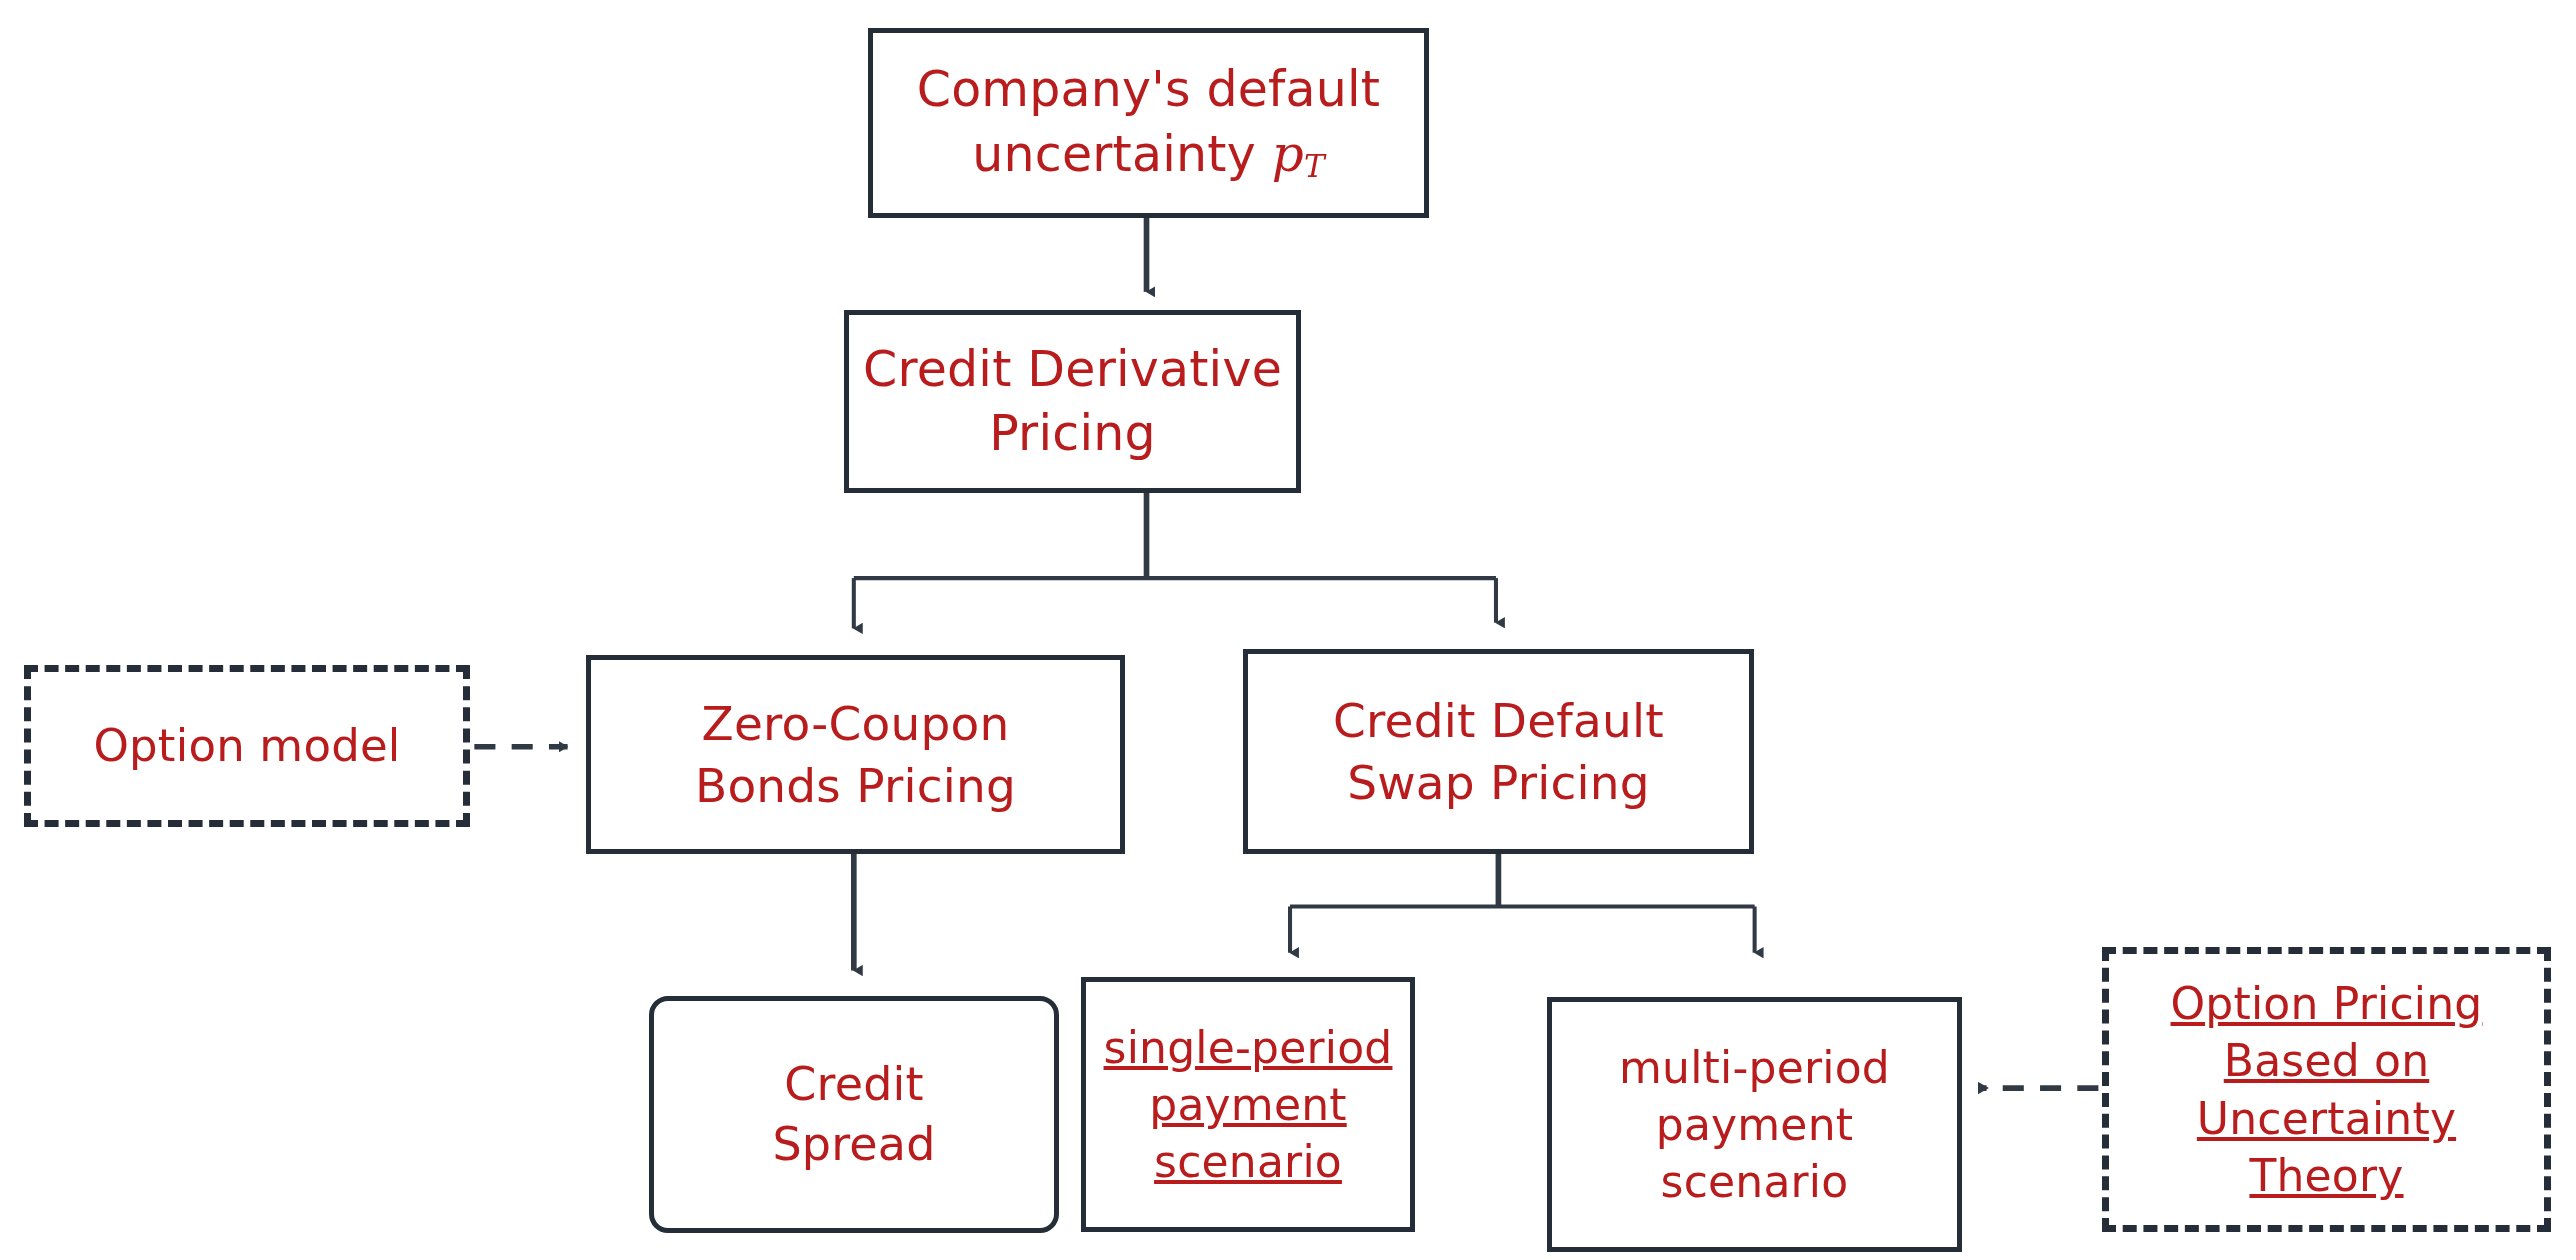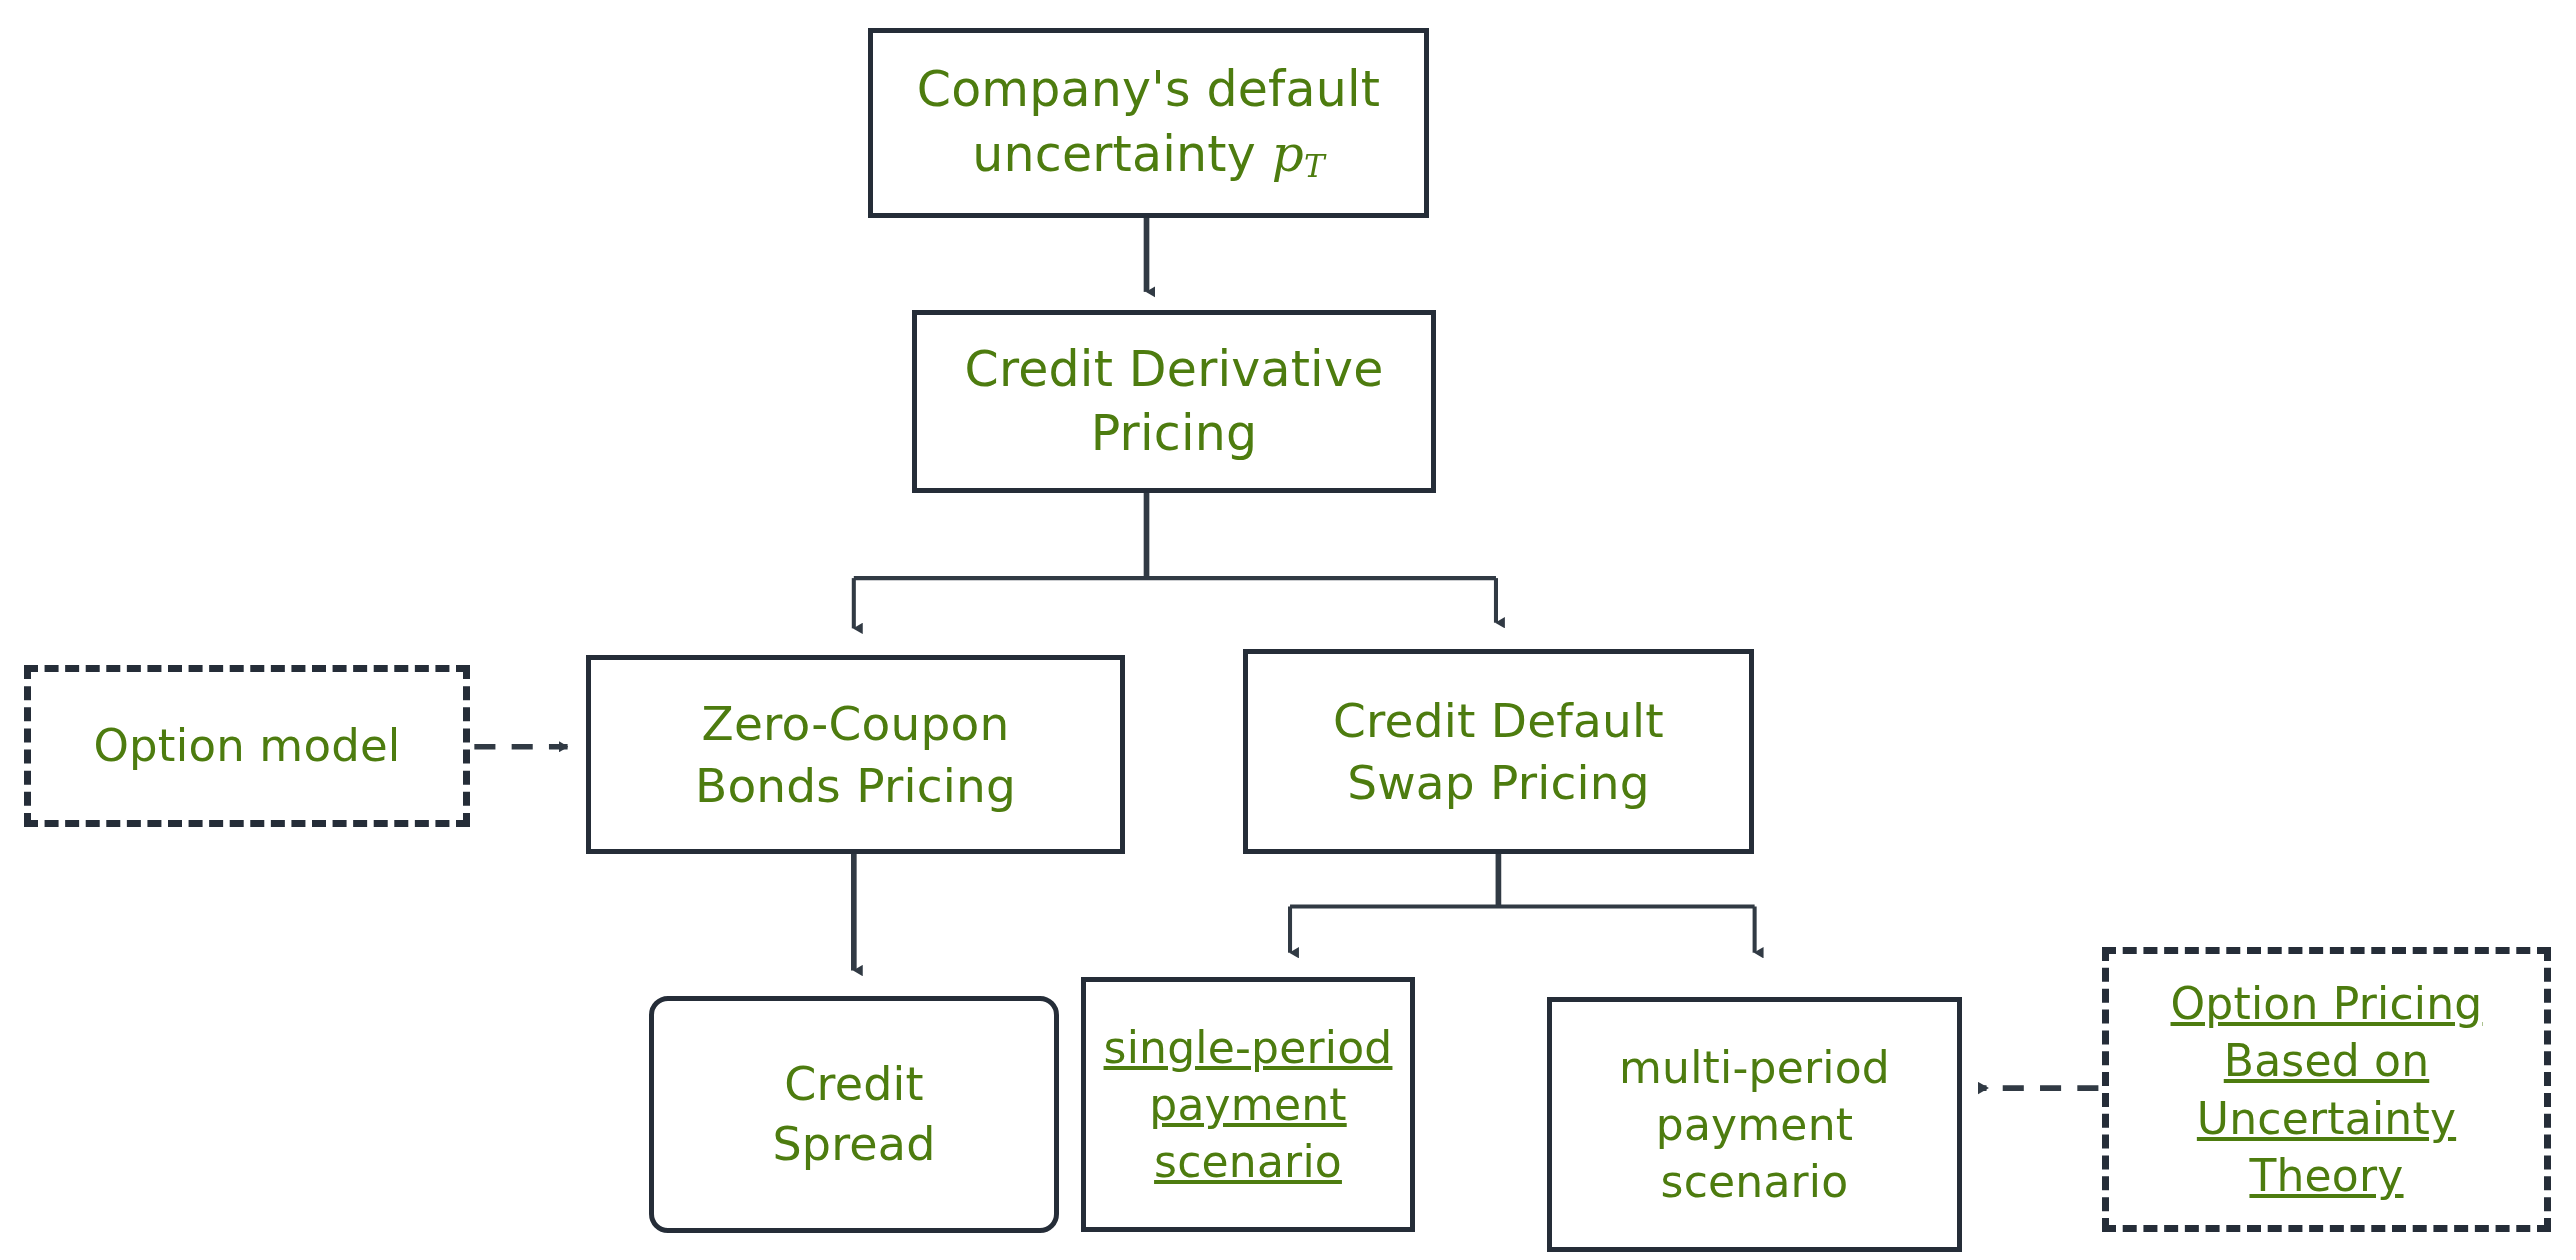--- a/index.html
+++ b/index.html
@@ -18,42 +18,42 @@
     background: #ffffff;
     overflow: hidden;
   }
   .node {
     position: absolute;
     box-sizing: border-box;
     display: flex;
     align-items: center;
     justify-content: center;
     text-align: center;
-    color: #4d7c0f;
+    color: #b91c1c;
     background: #ffffff;
     line-height: 1.30;
     z-index: 3;
   }
   .node.solid {
     border: 5.7px solid #252d38;
   }
   .node.dashed {
     border: 7.3px dashed #252d38;
     background: transparent;
   }
   .node .label {
     display: block;
     white-space: pre-line;
     font-size: 45px;
     font-weight: 400;
     letter-spacing: 0.2px;
   }
   
   #node-default-uncertainty { left: 868px; top: 27.6px;  width: 561px; height: 190px; }
-  #node-credit-derivative   { left: 912px; top: 310px; width: 524px; height: 183px; }
+  #node-credit-derivative   { left: 844px; top: 310px; width: 457px; height: 183px; }
   #node-zero-coupon         { left: 586px;  top: 655px; width: 539px; height: 199px; }
   #node-cds                 { left: 1243px; top: 649px; width: 511px; height: 205px; }
   #node-credit-spread       { left: 649px;  top: 996px; width: 410px; height: 237px; border-radius: 19px; }
   #node-single-period       { left: 1081px; top: 977px; width: 334px; height: 255px; text-decoration: underline; }
   #node-multi-period        { left: 1547px; top: 997px; width: 415px; height: 255px; }
   #node-merton              { left: 24px;   top: 665px;  width: 446px; height: 162px; }
   #node-option-pricing      { left: 2102px; top: 947px; width: 449px; height: 285px; }
 
   #node-default-uncertainty .label,
   #node-credit-derivative .label { font-size: 49px; }

